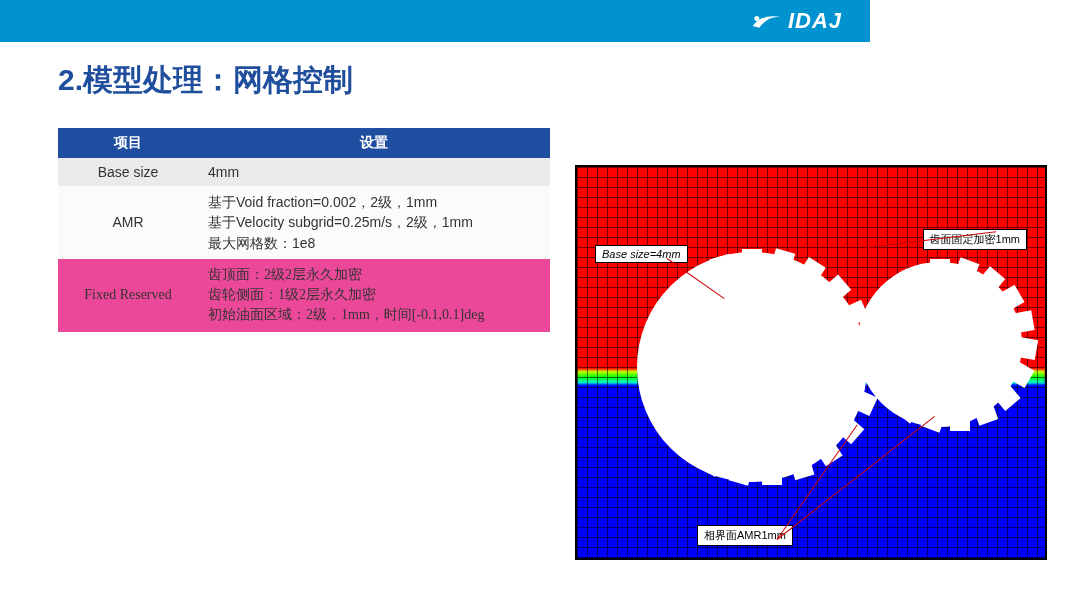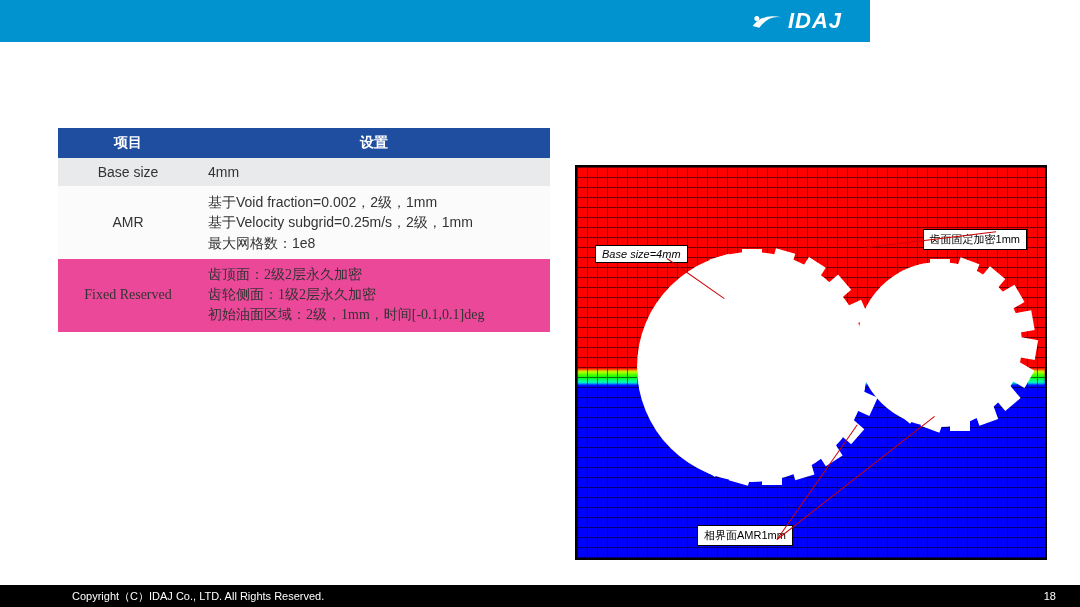--- a/index.html
+++ b/index.html
@@ -47,20 +47,21 @@
   <div class="topbar">
     <div class="logo">
       <svg viewBox="0 0 40 24">
           <path d="M2 18 Q14 2 38 8 Q22 4 10 20 Z" fill="#fff"></path>
           <circle cx="7" cy="9" r="3" fill="#fff"></circle>
         </svg>
       <span>IDAJ</span>
     </div>
   </div>
 
+  <h1 class="title">2.模型处理：网格控制</h1>
 
   <div class="content">
     <table class="cfg">
       <thead>
         <tr>
           <th>项目</th>
           <th>设置</th>
         </tr>
       </thead>
       <tbody>
@@ -138,17 +139,13 @@
     <div class="line" style="left:90px; top:91px; width:70px; transform:rotate(35deg);"></div>
     <div class="line" style="left:290px; top:80px; width:130px; transform:rotate(-7deg);"></div>
     <div class="line" style="left:200px; top:372px; width:140px; transform:rotate(-55deg);"></div>
     <div class="line" style="left:200px; top:372px; width:200px; transform:rotate(-38deg);"></div>
 
     <div class="lbl base">Base size=4mm</div>
     <div class="lbl fix">齿面固定加密1mm</div>
     <div class="lbl amr">相界面AMR1mm</div>
   </div>
 
-  <div class="footer">
-    <span>Copyright（C）IDAJ Co., LTD. All Rights Reserved.</span>
-    <span>18</span>
-  </div>
 </div>
 
 </body></html>

